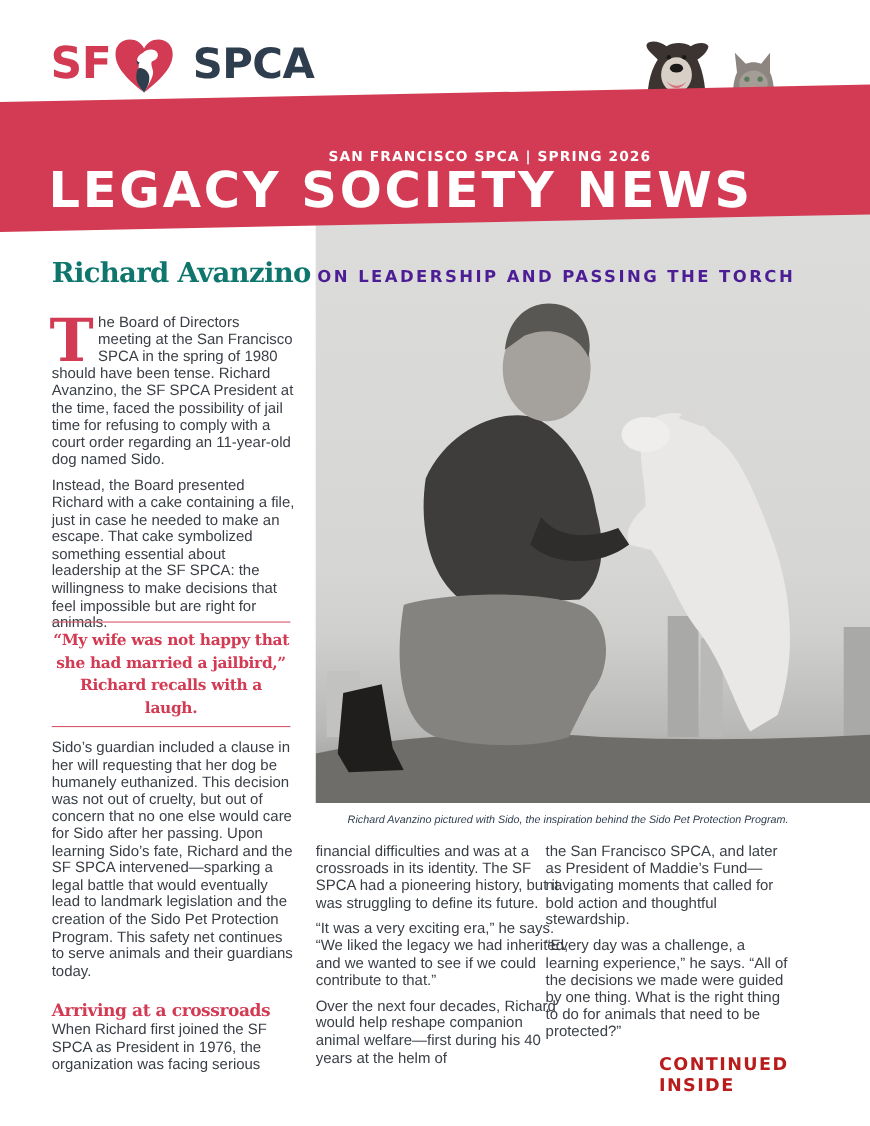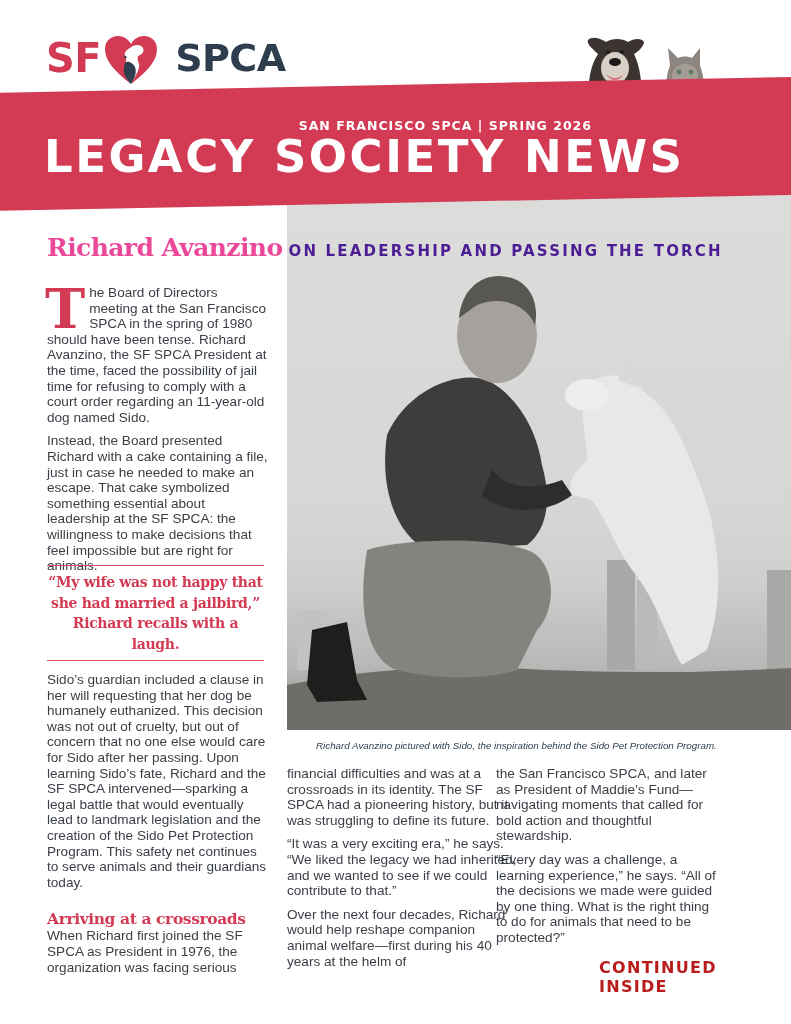--- a/index.html
+++ b/index.html
@@ -15,29 +15,29 @@
     
     .pets { position: absolute; left: 570px; top: 20px; width: 150px; height: 82px; }
 
     
     .photo { position: absolute; left: 287px; top: 190px; width: 504px; height: 540px; overflow: hidden;
              background: linear-gradient(180deg, #dcdddb 0%, #d6d7d5 60%, #cfcfcd 72%, #b8b8b6 88%, #8e8e8c 100%); }
 
     
     .banner { position: absolute; left: -10px; top: 93px; width: 820px; height: 118px; background: #d33a53;
               transform: rotate(-1.15deg); transform-origin: 0 0; }
-    .banner-inner { position: absolute; left: 0; top: 0; width: 639px; height: 130px; }
+    .banner-inner { position: absolute; left: 0; top: 16px; width: 639px; height: 130px; }
     .issue-line { position: absolute; right: 47px; top: 118px; font-family: "DejaVu Sans", sans-serif; font-weight: bold;
                   font-size: 12.5px; color: #ffffff; letter-spacing: 1px; }
     .masthead { position: absolute; left: 44px; top: 134px; font-family: "DejaVu Sans", sans-serif; font-weight: bold;
                 font-size: 45px; color: #ffffff; letter-spacing: 2.5px; line-height: 1; white-space: nowrap; }
 
     
     .headline { position: absolute; left: 47px; top: 233px; white-space: nowrap; display: flex; align-items: baseline; }
-    .headline .name { font-family: "DejaVu Serif", serif; font-weight: bold; font-size: 25px; color: #ec4899; letter-spacing: -0.6px; }
+    .headline .name { font-family: "DejaVu Serif", serif; font-weight: bold; font-size: 25px; color: #0f766e; letter-spacing: -0.6px; }
     .headline .sub { font-family: "DejaVu Sans", sans-serif; font-weight: bold; font-size: 15px; color: #4c1d95; letter-spacing: 2.2px; margin-left: 6px; }
 
     
     .col { position: absolute; font-family: "Liberation Sans", sans-serif; font-size: 13.6px; line-height: 15.6px; color: #3a3f46; }
     .col p { margin-bottom: 8px; }
     .col1 { left: 47px; top: 285px; width: 222px; }
     .col2 { left: 287px; top: 766px; width: 230px; }
     .col3 { left: 496px; top: 766px; width: 225px; }
 
     .dropcap { float: left; font-family: "DejaVu Serif", serif; font-weight: bold; color: #d33a53; font-size: 54px; line-height: 44px;

